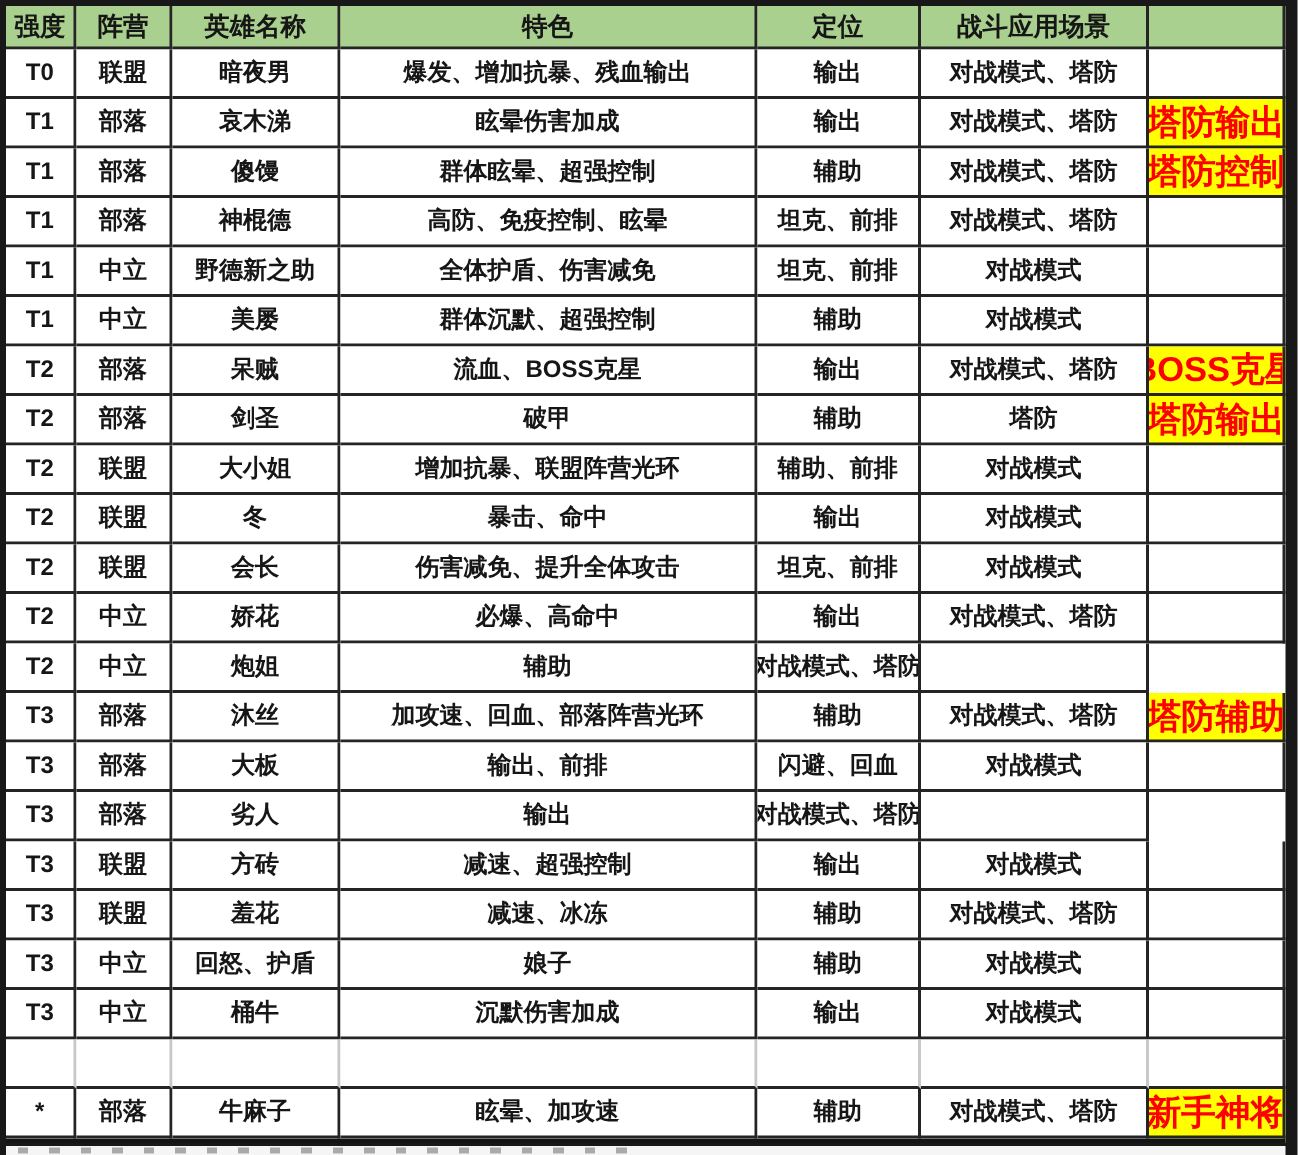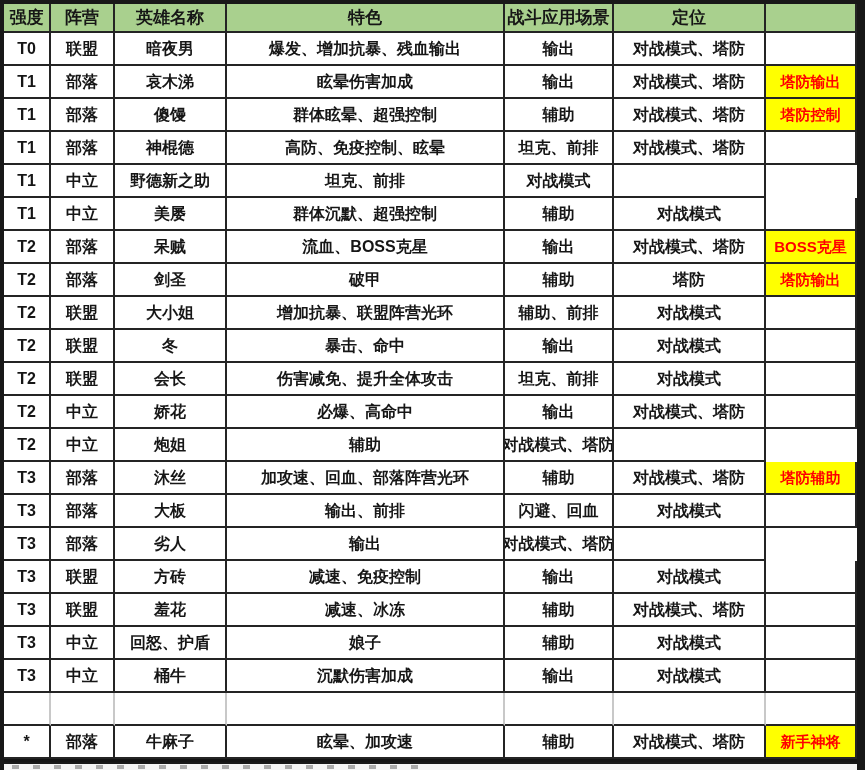--- a/index.html
+++ b/index.html
@@ -44,21 +44,21 @@
   }
   .row.empty .c{
     border-right-color:#c8c8c8;
   }
   .row.empty .c:last-child{
     border-right-color:#242424;
   }
   .c.note-filled{
     background:#ffff00;
     color:#ff0000;
-    font-size:15px;
+    font-size:23px;
   }
   #bottom-strip{
     position:absolute;
     left:4px;bottom:0;
     width:853px;height:6px;
     background:#f5f5f5;
   }
   #bottom-strip .marks{
     position:absolute;
     left:8px;top:1px;
@@ -70,22 +70,22 @@
 </head>
 <body>
 
 <div id="screen">
   <div id="grid">
     <div class="row header">
       <div class="c">强度</div>
       <div class="c">阵营</div>
       <div class="c">英雄名称</div>
       <div class="c">特色</div>
+      <div class="c">定位</div>
       <div class="c">战斗应用场景</div>
-      <div class="c">定位</div>
       <div class="c"></div>
     </div>
     <div id="rows-container">
         <div class="row">
     <div class="c">T0</div>
     <div class="c">联盟</div>
     <div class="c">暗夜男</div>
     <div class="c">爆发、增加抗暴、残血输出</div>
     <div class="c">输出</div>
     <div class="c">对战模式、塔防</div>
@@ -115,20 +115,21 @@
     <div class="c">神棍德</div>
     <div class="c">高防、免疫控制、眩晕</div>
     <div class="c">坦克、前排</div>
     <div class="c">对战模式、塔防</div>
     <div class="c note-cell"></div>
   </div>
         <div class="row">
     <div class="c">T1</div>
     <div class="c">中立</div>
     <div class="c">野德新之助</div>
+    <div class="c">全体护盾、伤害减免</div>
     <div class="c">坦克、前排</div>
     <div class="c">对战模式</div>
     <div class="c note-cell"></div>
   </div>
         <div class="row">
     <div class="c">T1</div>
     <div class="c">中立</div>
     <div class="c">美屡</div>
     <div class="c">群体沉默、超强控制</div>
     <div class="c">辅助</div>
@@ -220,21 +221,21 @@
     <div class="c">部落</div>
     <div class="c">劣人</div>
     <div class="c">输出</div>
     <div class="c">对战模式、塔防</div>
     <div class="c note-cell"></div>
   </div>
         <div class="row">
     <div class="c">T3</div>
     <div class="c">联盟</div>
     <div class="c">方砖</div>
-    <div class="c">减速、免疫控制</div>
+    <div class="c">减速、超强控制</div>
     <div class="c">输出</div>
     <div class="c">对战模式</div>
     <div class="c note-cell"></div>
   </div>
         <div class="row">
     <div class="c">T3</div>
     <div class="c">联盟</div>
     <div class="c">羞花</div>
     <div class="c">减速、冰冻</div>
     <div class="c">辅助</div>

